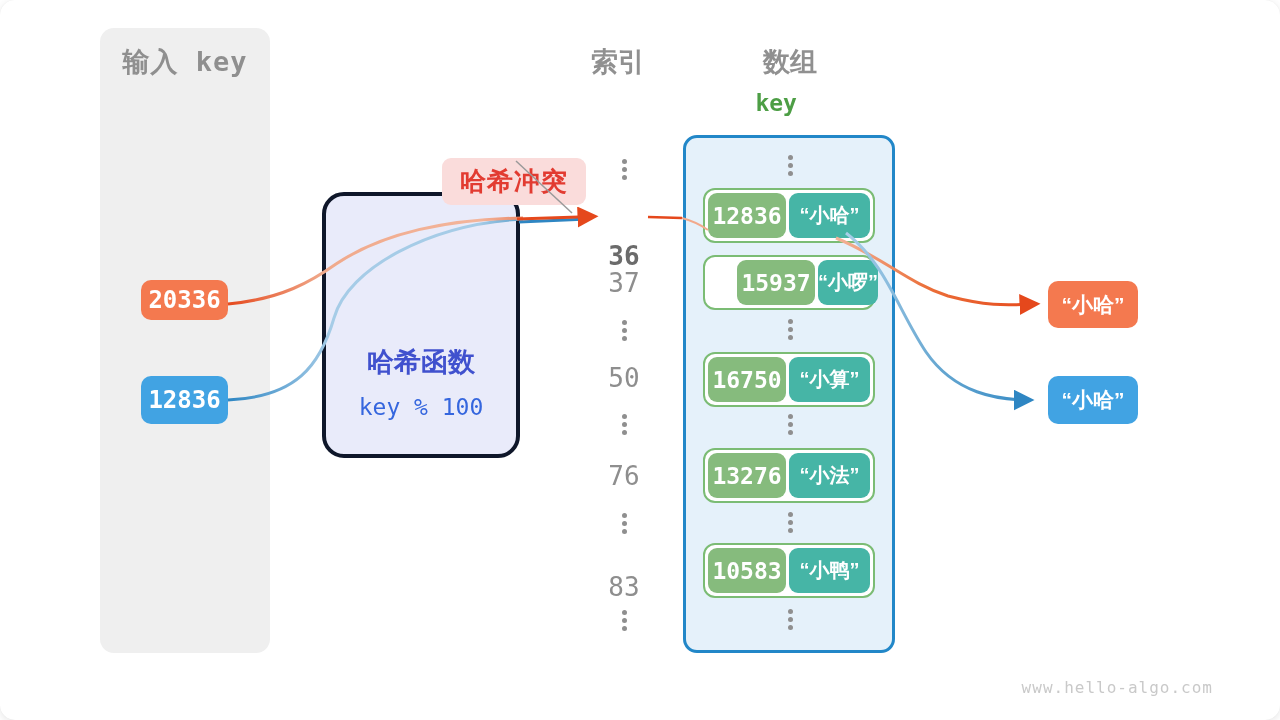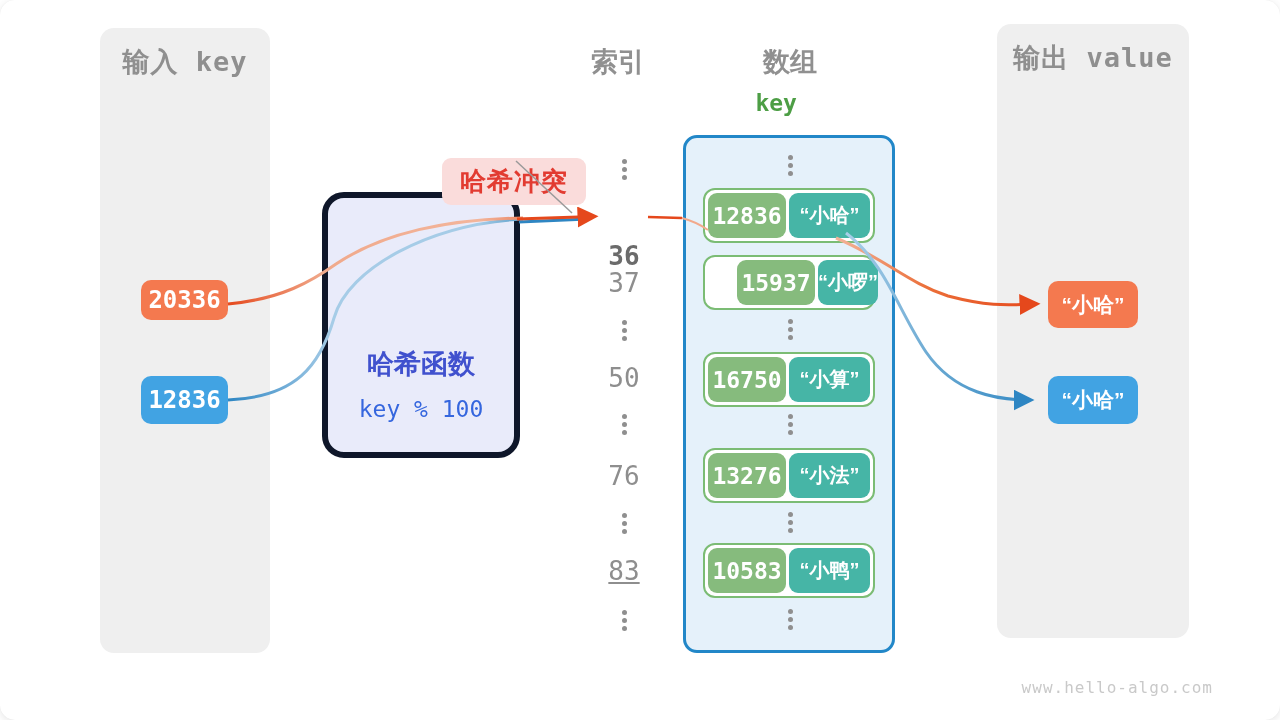--- a/index.html
+++ b/index.html
@@ -38,21 +38,21 @@
     border-radius:10px;color:#ffffff;
   }
   .chip.num{font-family:"DejaVu Sans Mono","Liberation Mono",monospace;font-size:24px;font-weight:bold;}
   .chip.word{font-size:21px;font-weight:bold;}
   .bg-orange{background:#F4794F;}
   .bg-blue{background:#41A3E3;}
 
   
   #hash-box{
     left:322px;top:192px;width:198px;height:266px;
-    background:#E9EBFA;border:6px solid #0f172a;border-radius:22px;
+    background:#E9EBFA;border:4px solid #0f172a;border-radius:22px;
     box-sizing:border-box;
   }
   #hash-title{
     position:absolute;left:0;right:0;top:148px;text-align:center;
     font-size:27px;font-weight:600;color:#4051CE;
   }
   #hash-formula{
     position:absolute;left:0;right:0;top:198px;text-align:center;
     font-family:"DejaVu Sans Mono","Liberation Mono",monospace;
     font-size:23px;color:#3566DE;
@@ -112,23 +112,20 @@
 </style>
 </head>
 <body>
 
 <div id="card">
 
   <div class="abs panel" style="left:100px;top:28px;width:170px;height:625px;">
     <div class="panel-title">输入 key</div>
   </div>
 
-  <div class="abs panel" style="left:997px;top:24px;width:192px;height:614px;">
-    <div class="panel-title">输出 value</div>
-  </div>
 
   <div class="col-header" style="left:618px;top:44px;">索引</div>
   <div class="col-header" style="left:790px;top:44px;">数组</div>
   <div class="kv-header" style="left:790px;top:90px;">
     <span class="k">key</span>
     <span class="v">value</span>
   </div>
 
   <div class="abs" id="hash-box">
     <div id="hash-title">哈希函数</div>
@@ -157,21 +154,21 @@
       <i></i>
       <i></i>
       <i></i>
     </div>
   <div class="idx-num" style="top:458px;">76</div>
   <div class="vdots" style="left:621px;top:513px;">
       <i></i>
       <i></i>
       <i></i>
     </div>
-  <div class="idx-num" style="top:553px;text-decoration:underline;">83</div>
+  <div class="idx-num" style="top:569px;">83</div>
   <div class="vdots" style="left:621px;top:610px;">
       <i></i>
       <i></i>
       <i></i>
     </div>
 
   <div class="abs" id="array-box"></div>
 
   <div class="vdots" style="left:787px;top:155px;">
       <i></i>

